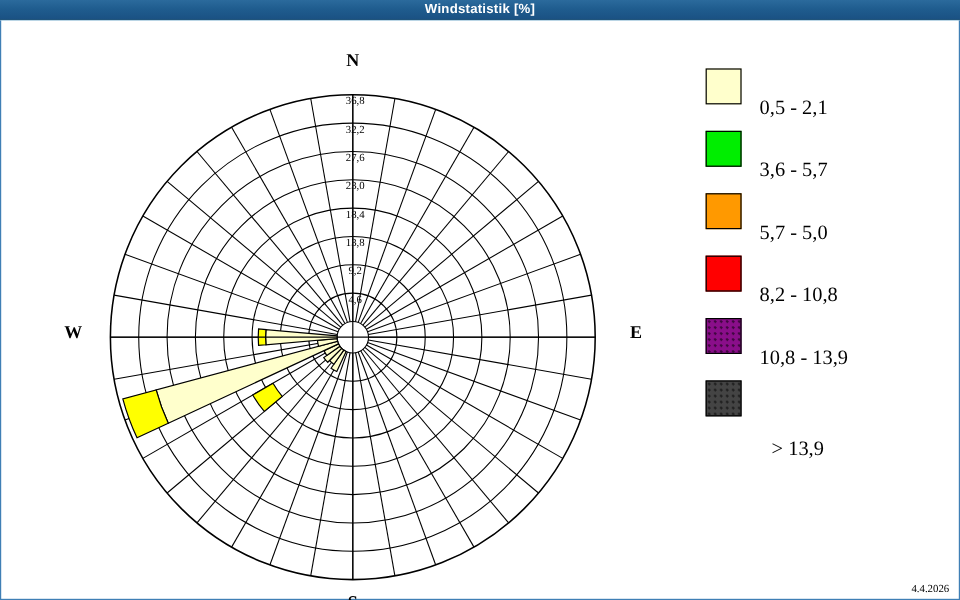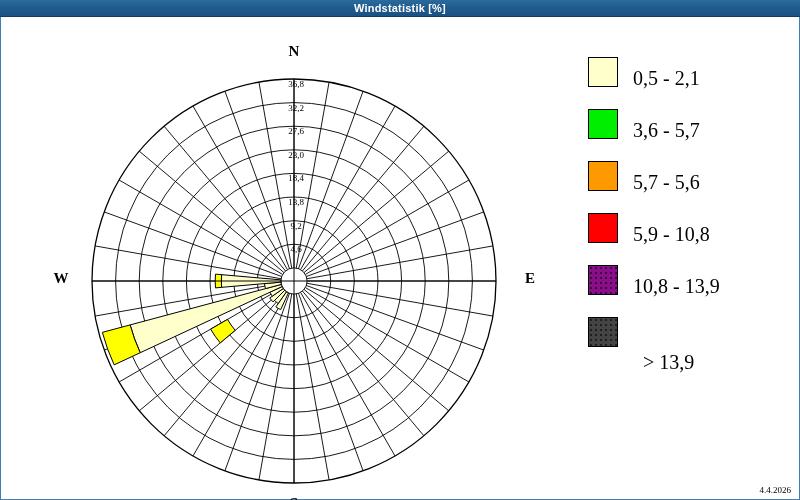--- a/index.html
+++ b/index.html
@@ -92,25 +92,25 @@
     left: 1px;
     top: 10px;
     width: 30px;
     height: 30px;
     border: 1px solid #000000;
     box-sizing: border-box;
   }
   .legend-text {
     position: absolute;
     left: 46px;
-    top: 16px;
+    top: 28px;
     height: 30px;
     line-height: 30px;
     font-family: "Liberation Serif", serif;
-    font-size: 20px;
+    font-size: 17px;
     color: #000000;
     white-space: nowrap;
   }
   .legend-text.indent { left: 56px; margin-top: 24px; }
 
   
   #footer-date {
     position: absolute;
     right: 8px;
     bottom: 4px;
@@ -223,25 +223,25 @@
         <div class="legend-row">
           <div class="legend-swatch" style="background: rgb(255, 255, 204);"></div>
           <div class="legend-text">0,5 - 2,1</div>
         </div>
         <div class="legend-row">
           <div class="legend-swatch" style="background: rgb(0, 238, 0);"></div>
           <div class="legend-text">3,6 - 5,7</div>
         </div>
         <div class="legend-row">
           <div class="legend-swatch" style="background: rgb(255, 153, 0);"></div>
-          <div class="legend-text">5,7 - 5,6</div>
+          <div class="legend-text">5,7 - 5,0</div>
         </div>
         <div class="legend-row">
           <div class="legend-swatch" style="background: rgb(255, 0, 0);"></div>
-          <div class="legend-text">5,9 - 10,8</div>
+          <div class="legend-text">8,2 - 10,8</div>
         </div>
         <div class="legend-row">
           <div class="legend-swatch" style="background: radial-gradient(circle at 2px 2px, rgba(0, 0, 0, 0.55) 1px, transparent 1.2px) 0% 0% / 5px 5px rgb(138, 14, 138);"></div>
           <div class="legend-text">10,8 - 13,9</div>
         </div>
         <div class="legend-row">
           <div class="legend-swatch" style="background: radial-gradient(circle at 2px 2px, rgba(0, 0, 0, 0.55) 1px, transparent 1.2px) 0% 0% / 5px 5px rgb(68, 68, 68);"></div>
           <div class="legend-text indent">&gt; 13,9</div>
         </div>
       </div>

